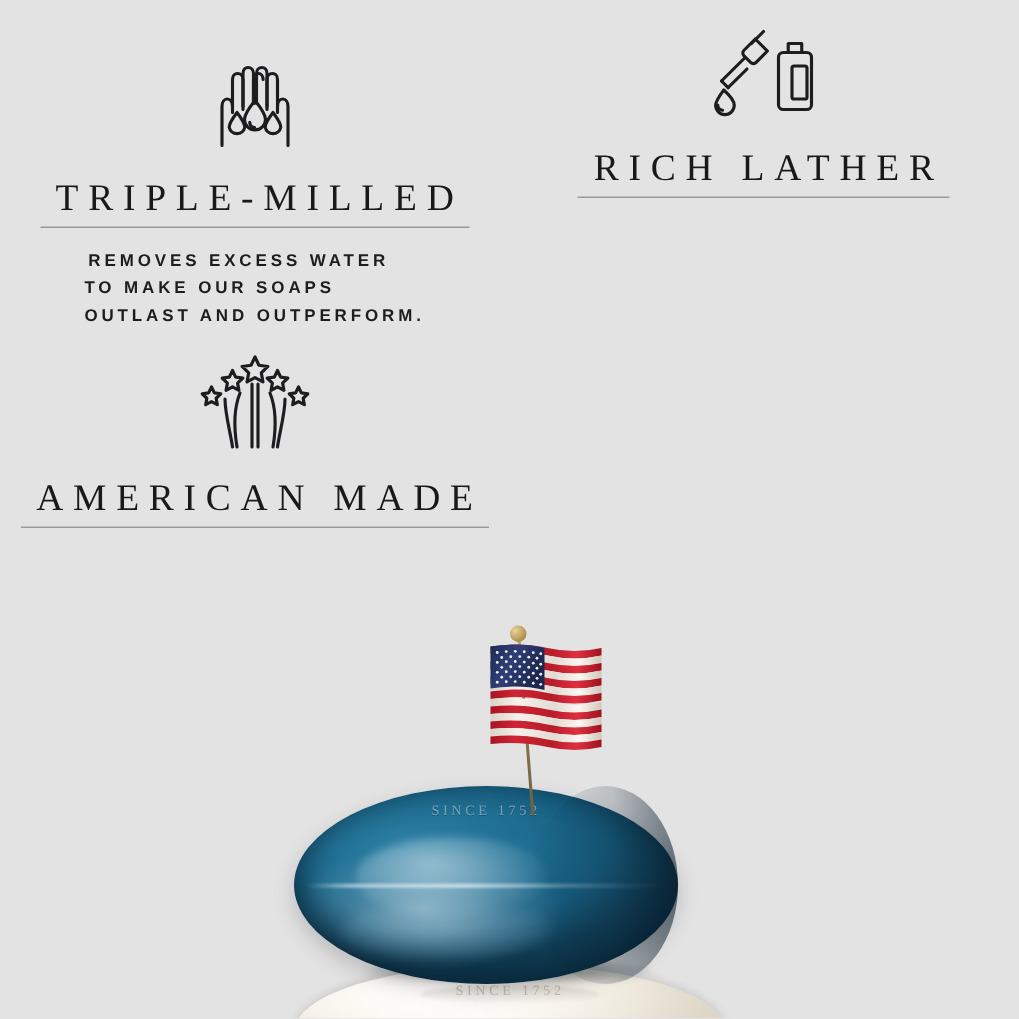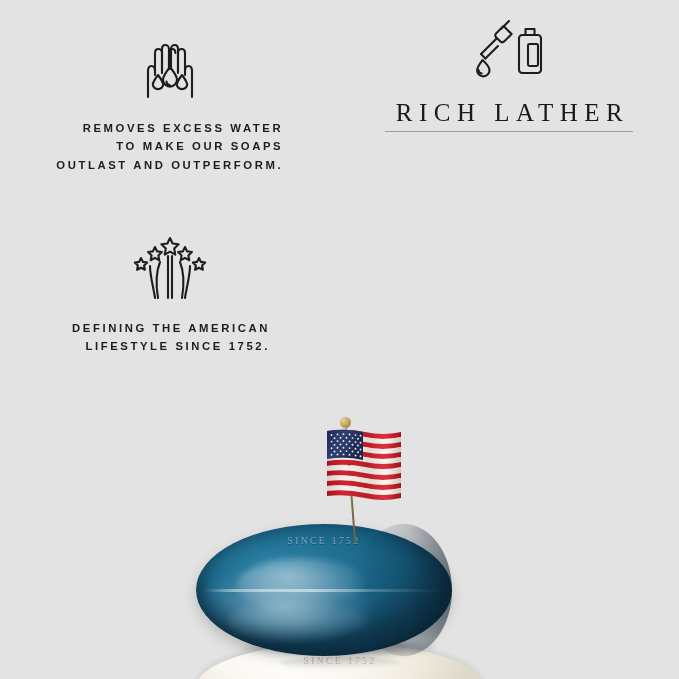--- a/index.html
+++ b/index.html
@@ -55,21 +55,21 @@
   }
   .feature-body {
     margin-top: 13px;
     font-family: "Liberation Sans", sans-serif;
     font-size: 11.3px;
     font-weight: 600;
     letter-spacing: 2.6px;
     text-indent: 2.6px;
     line-height: 1.62;
     color: #1d1d20;
-    text-align: right;
+    text-align: left;
     white-space: pre-line;
   }
 
   
   .feature.row2 .feature-title { font-size: 25px; }
   .feature.row2 { padding-top: 12px; }
 
   
   .soap-cream {
     position: absolute;
@@ -242,20 +242,21 @@
           <path d="M35 32V16c0-2.4 1.4-4 3.2-4s3.2 1.6 3.2 4"></path>
           <path d="M58 60V34c0-3-1.5-5-3.5-5S51 31 51 34"></path>
           <path d="M51 38V16c0-2.4-1.5-4-3.4-4S44 13.6 44 16v20"></path>
           <path d="M44 34V12c0-2.4-1.5-4-3.4-4S37 9.6 37 12v20"></path>
           <path d="M36 30c-4 5-7 9-7 12.6A7 7 0 0 0 43 42.6C43 39 40 35 36 30z"></path>
           <path d="M24 38c-3 4-5.2 7-5.2 9.8A5.3 5.3 0 0 0 29.2 47.8C29.2 45 27 42 24 38z"></path>
           <path d="M48 38c3 4 5.2 7 5.2 9.8A5.3 5.3 0 0 1 42.8 47.8C42.8 45 45 42 48 38z"></path>
           <path d="M32.5 44.5c0 2 1.4 3.4 3.2 3.6"></path>
         </svg>
       </div>
+      <div class="feature-title">TRIPLE-MILLED</div>
       <div class="feature-body">REMOVES EXCESS WATER
 TO MAKE OUR SOAPS
 OUTLAST AND OUTPERFORM.</div>
     </div>
 
 
     <div class="feature row2">
       <div class="feature-icon">
         <svg width="76" height="64" viewBox="0 0 76 64" fill="none" stroke="#1d1d20" stroke-width="2.1" stroke-linecap="round" stroke-linejoin="round">
           <path d="M38 4 L30 12"></path>
@@ -282,22 +283,21 @@
           <path d="M50 26 C54 36 54 50 52 62"></path>
           <path d="M20 30 C20 40 24 54 25 62"></path>
           <path d="M60 30 C60 40 56 54 55 62"></path>
           <path d="M40 2 l2.6 5.5 6 .8 -4.4 4.3 1.1 6 -5.3-2.9 -5.3 2.9 1.1-6 -4.4-4.3 6-.8 Z"></path>
           <path d="M25 11 l2.1 4.4 4.8.6 -3.5 3.4 .9 4.8 -4.3-2.3 -4.3 2.3 .9-4.8 -3.5-3.4 4.8-.6 Z"></path>
           <path d="M55 11 l2.1 4.4 4.8.6 -3.5 3.4 .9 4.8 -4.3-2.3 -4.3 2.3 .9-4.8 -3.5-3.4 4.8-.6 Z"></path>
           <path d="M11 22 l1.9 3.9 4.3.6 -3.1 3 .8 4.3 -3.9-2 -3.9 2 .8-4.3 -3.1-3 4.3-.6 Z"></path>
           <path d="M69 22 l1.9 3.9 4.3.6 -3.1 3 .8 4.3 -3.9-2 -3.9 2 .8-4.3 -3.1-3 4.3-.6 Z"></path>
         </svg>
       </div>
-      <div class="feature-body">DEFINING THE AMERICAN
-LIFESTYLE SINCE 1752.</div>
+      <div class="feature-title">AMERICAN MADE</div>
     </div>
   </div>
 
   <div class="soap-cream">
     <div class="soap-emboss-cream">SINCE 1752</div>
   </div>
 
   <div class="soap-contact-shadow"></div>
 
   <div class="soap-blue">

